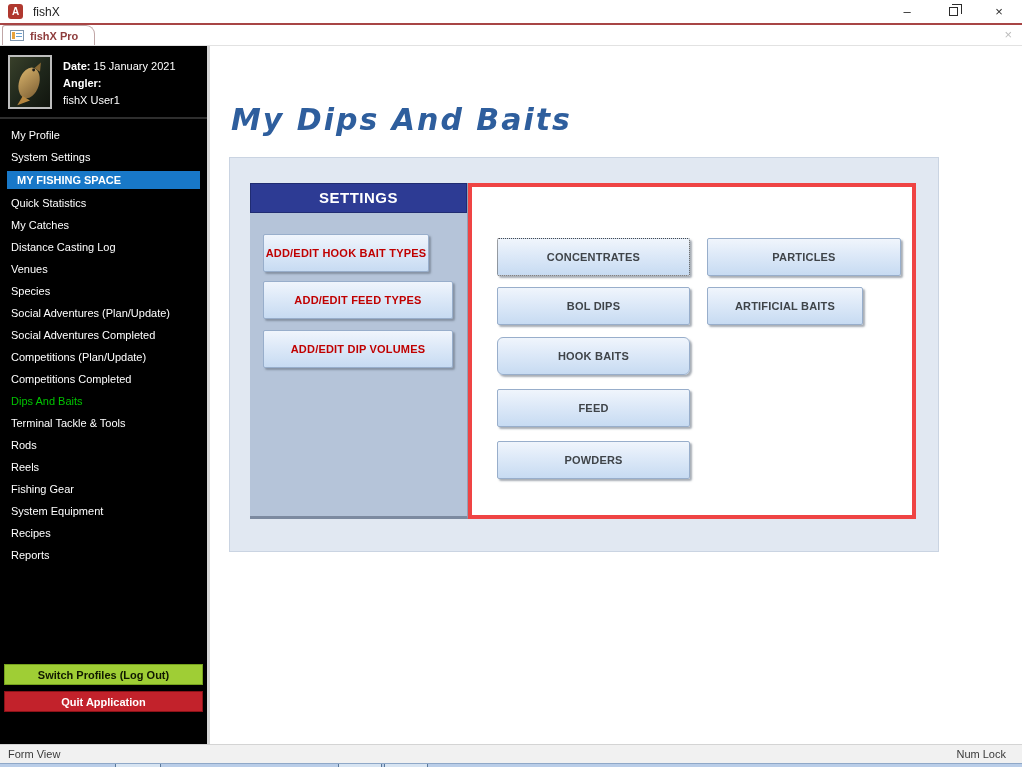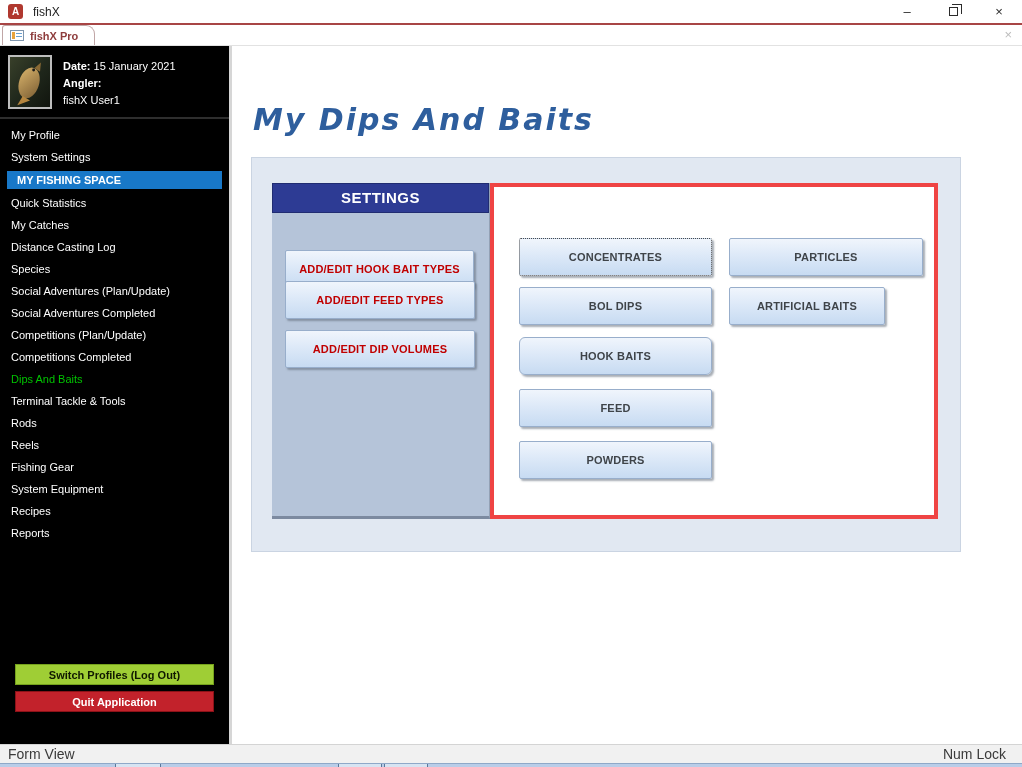--- a/index.html
+++ b/index.html
@@ -33,21 +33,21 @@
   .form-icon { width:14px; height:11px; border:1px solid #7e95ad; background:#fff; position:relative; }
   .form-icon::before { content:""; position:absolute; left:1px; top:1px; bottom:1px; width:3px; background:#e8a33d; }
   .form-icon::after { content:""; position:absolute; left:5px; right:1px; top:2px; bottom:1px;
     background:repeating-linear-gradient(180deg,#6ba0d0 0 1px, transparent 1px 3px); }
   .tab-close { position:absolute; right:10px; top:2px; color:#bcbcbc; font-size:13px; line-height:16px; }
 
   
   .workspace { display:flex; height:698px; }
 
   
-  .sidebar { width:232px; background:#000; color:#fff; display:flex; flex-direction:column; border-right:3px solid #d6d6d6; }
+  .sidebar { width:210px; background:#000; color:#fff; display:flex; flex-direction:column; border-right:3px solid #d6d6d6; }
   .profile { display:flex; gap:11px; padding:9px 6px 8px 8px; border-bottom:2px solid #2e2e2e; }
   .avatar { width:44px; height:54px; border:2px solid #bdbdbd; flex:0 0 auto; }
   .profile-text { font-size:11px; line-height:1.55; padding-top:3px; }
   .plabel { font-weight:bold; }
   .menu { padding-top:5px; }
   .menu-header { background:#1878c8; color:#fff; font-weight:bold; font-size:11px; padding:3px 0 3px 10px; margin:3px 7px; }
   .menu-item { font-size:11px; padding:5px 0 5px 11px; color:#fff; cursor:default; }
   .menu-item.active { color:#00c400; }
   .sidebar-footer { margin-top:auto; display:flex; flex-direction:column; gap:6px; align-items:center; padding-bottom:32px; }
   .btn-switch { width:199px; height:21px; background:#9fce35; border:1px solid #76a21d; color:#101800;
@@ -67,37 +67,37 @@
     font-weight:bold; font-size:15px; letter-spacing:.5px; text-align:center; line-height:28px; }
   .btn3d {
     position:absolute; height:38px; display:flex; align-items:center; justify-content:center;
     background:linear-gradient(180deg,#f0f5fc 0%,#dde9f8 45%,#c7dbf2 100%);
     border:1px solid #98aecb; border-radius:2px;
     box-shadow:2px 2px 2px rgba(95,105,120,0.55);
     font-size:11px; font-weight:bold; letter-spacing:.2px; cursor:default; text-align:center;
   }
   .red-label { color:#c00000; }
   .gray-label { color:#3f4449; }
-  .sb-0 { left:13px; top:51px;  width:189px;margin-top:16px; }
+  .sb-0 { left:13px; top:51px;  width:166px; }
   .sb-1 { left:13px; top:98px;  width:190px; }
   .sb-2 { left:13px; top:147px; width:190px; }
   .white-area { position:absolute; left:238px; top:25px; width:448px; height:336px;
     background:#fff; border:4px solid #ef4444; }
   .cb-0 { left:25px;  top:51px;  width:193px; border:1px dotted #4a4a4a; }
   .cb-1 { left:235px; top:51px;  width:194px; }
   .cb-2 { left:25px;  top:100px; width:193px; }
   .cb-3 { left:235px; top:100px; width:156px; }
   .cb-4 { left:25px;  top:150px; width:193px;border-radius:6px; }
   .cb-5 { left:25px;  top:202px; width:193px; }
   .cb-6 { left:25px;  top:254px; width:193px; }
 
   
   .statusbar { height:19px; background:#f1f1f1; border-top:1px solid #d4d4d4;
     display:flex; align-items:center; justify-content:space-between;
-    padding:0 16px 0 8px; font-size:14px; color:#3a3a3a; }
+    padding:0 16px 0 8px; font-size:11px; color:#3a3a3a; }
   .taskbar-strip { height:4px; background:#b9cde8; border-top:1px solid #8fa8c8; position:relative; }
   .tb-box { position:absolute; top:0; height:4px; background:#d7e4f2; border-left:1px solid #5a789a; border-right:1px solid #5a789a; }
   .tb-a { left:115px; width:46px; } .tb-b { left:338px; width:44px; } .tb-c { left:384px; width:44px; }
 </style>
 </head>
 <body>
 
 <div class="titlebar">
   <div class="access-icon">A</div>
   <div class="app-title">fishX</div>
@@ -152,20 +152,21 @@
     </div>
 
     <div class="menu">
       <div class="menu-item">My Profile</div>
       <div class="menu-item">System Settings</div>
 
       <div class="menu-header">MY FISHING SPACE</div>
       <div class="menu-item">Quick Statistics</div>
       <div class="menu-item">My Catches</div>
       <div class="menu-item">Distance Casting Log</div>
+      <div class="menu-item">Venues</div>
       <div class="menu-item">Species</div>
       <div class="menu-item">Social Adventures (Plan/Update)</div>
       <div class="menu-item">Social Adventures Completed</div>
       <div class="menu-item">Competitions (Plan/Update)</div>
       <div class="menu-item">Competitions Completed</div>
       <div class="menu-item active">Dips And Baits</div>
       <div class="menu-item">Terminal Tackle &amp; Tools</div>
       <div class="menu-item">Rods</div>
       <div class="menu-item">Reels</div>
       <div class="menu-item">Fishing Gear</div>

